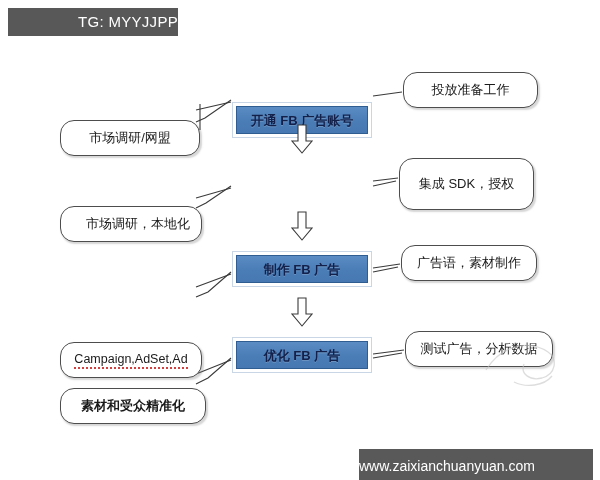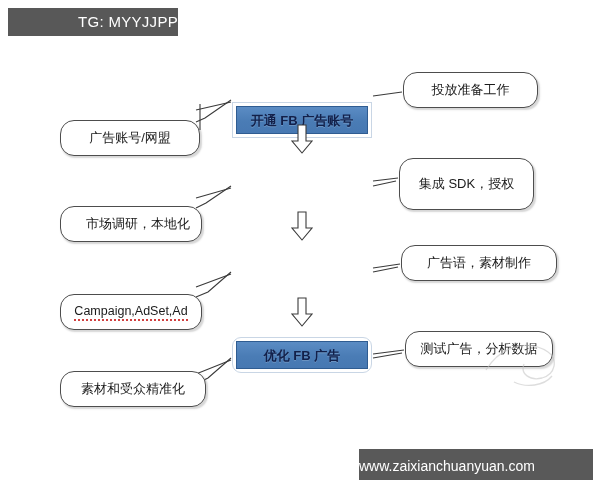--- a/index.html
+++ b/index.html
@@ -88,20 +88,21 @@
     text-align: center;
     white-space: nowrap;
     display: flex;
     align-items: center;
     justify-content: center;
     padding: 0 8px;
     box-shadow: 1.5px 2px 1.5px rgba(120,120,120,0.30);
   }
   .callout.latin {
     font-size: 12.5px;
+    margin-top: 48px;
   }
   .spell {
     border-bottom: 2px dotted #d04040;
     padding-bottom: 1px;
   }
 
   
   #links {
     position: absolute;
     left: 0;
@@ -163,22 +164,25 @@
     </g>
   </svg>
 
   <div class="tag-badge">TG: MYYJJPP</div>
 
   <div class="stage" style="left:232px; top:66px;margin-top:36px;">
     <div class="inner">开通 FB 广告账号</div>
   </div>
 
 
-
-  <div class="stage" style="left:232px; top:337px;border-radius:9px;">
+  <div class="stage" style="left:232px; top:251px;">
+    <div class="inner">制作 FB 广告</div>
+  </div>
+
+  <div class="stage" style="left:232px; top:337px;">
     <div class="inner">优化 FB 广告</div>
   </div>
 
   <svg class="down-arrow" style="left:291px; top:124px;" viewBox="0 0 22 30" xmlns="http://www.w3.org/2000/svg">
     <polygon points="7,1 15,1 15,17 21,17 11,29 1,17 7,17" fill="#ffffff" stroke="#3a3a3a" stroke-width="1.1"></polygon>
   </svg>
 
   <svg class="down-arrow" style="left:291px; top:211px;" viewBox="0 0 22 30" xmlns="http://www.w3.org/2000/svg">
     <polygon points="7,1 15,1 15,17 21,17 11,29 1,17 7,17" fill="#ffffff" stroke="#3a3a3a" stroke-width="1.1"></polygon>
   </svg>
@@ -188,41 +192,41 @@
   </svg>
 
   <div class="callout" style="left:403px; top:72px; width:135px; height:36px;">
     <span>投放准备工作</span>
   </div>
 
   <div class="callout" style="left:399px; top:158px; width:135px; height:52px;">
     <span>集成 SDK，授权</span>
   </div>
 
-  <div class="callout" style="left:401px; top:245px; width:156px; height:36px;">
+  <div class="callout" style="left:401px; top:245px; width:136px; height:36px;">
     <span>广告语，素材制作</span>
   </div>
 
   <div class="callout" style="left:405px; top:331px; width:148px; height:36px;text-align:right;">
     <span>测试广告，分析数据</span>
   </div>
 
   <div class="callout" style="left:60px; top:120px; width:140px; height:36px;">
-    <span>广告账号/网盟</span>
+    <span>市场调研/网盟</span>
   </div>
 
   <div class="callout" style="left:60px; top:206px; width:142px; height:36px;padding-left:22px;">
     <span>市场调研，本地化</span>
   </div>
 
   <div class="callout latin" style="left:60px; top:294px; width:142px; height:36px;">
     <span class="spell">Campaign,AdSet,Ad</span>
   </div>
 
-  <div class="callout" style="left:60px; top:371px; width:146px; height:36px;">
+  <div class="callout" style="left:60px; top:388px; width:146px; height:36px;font-weight:bold;">
     <span>素材和受众精准化</span>
   </div>
 
   <svg class="swirl" viewBox="0 0 90 60" xmlns="http://www.w3.org/2000/svg">
     <g fill="none" stroke="#c2c2c2" stroke-width="1.3">
       <path d="M8 40 C 24 14, 52 10, 70 22 C 80 29, 78 44, 64 48 C 52 51, 42 44, 46 34"></path>
       <path d="M36 52 C 48 58, 66 56, 74 46"></path>
     </g>
   </svg>
 

